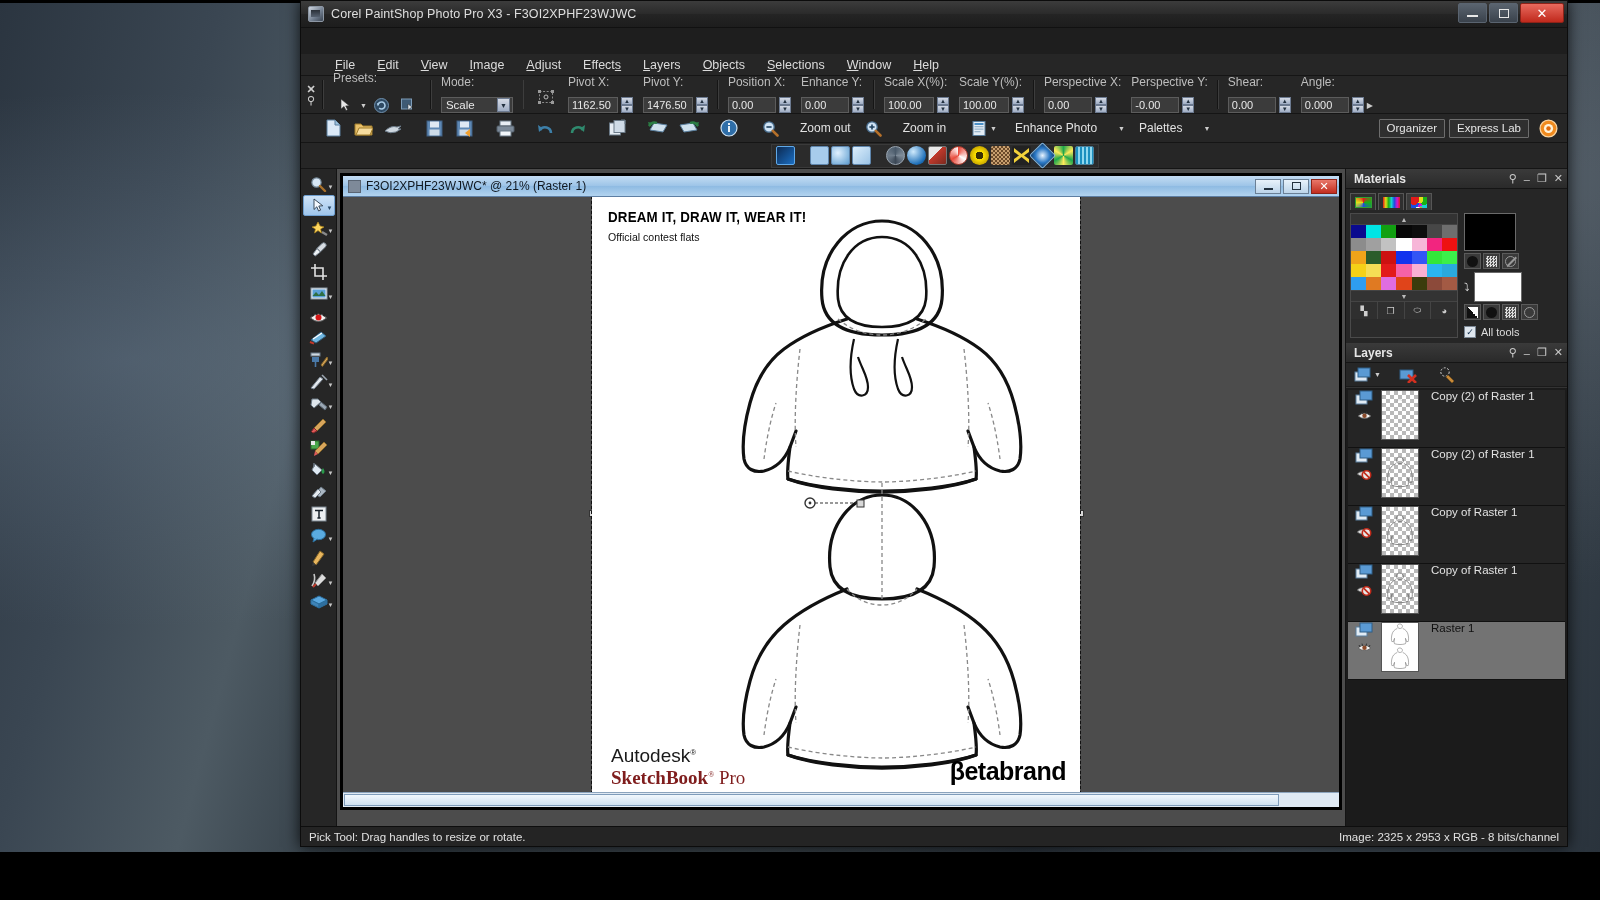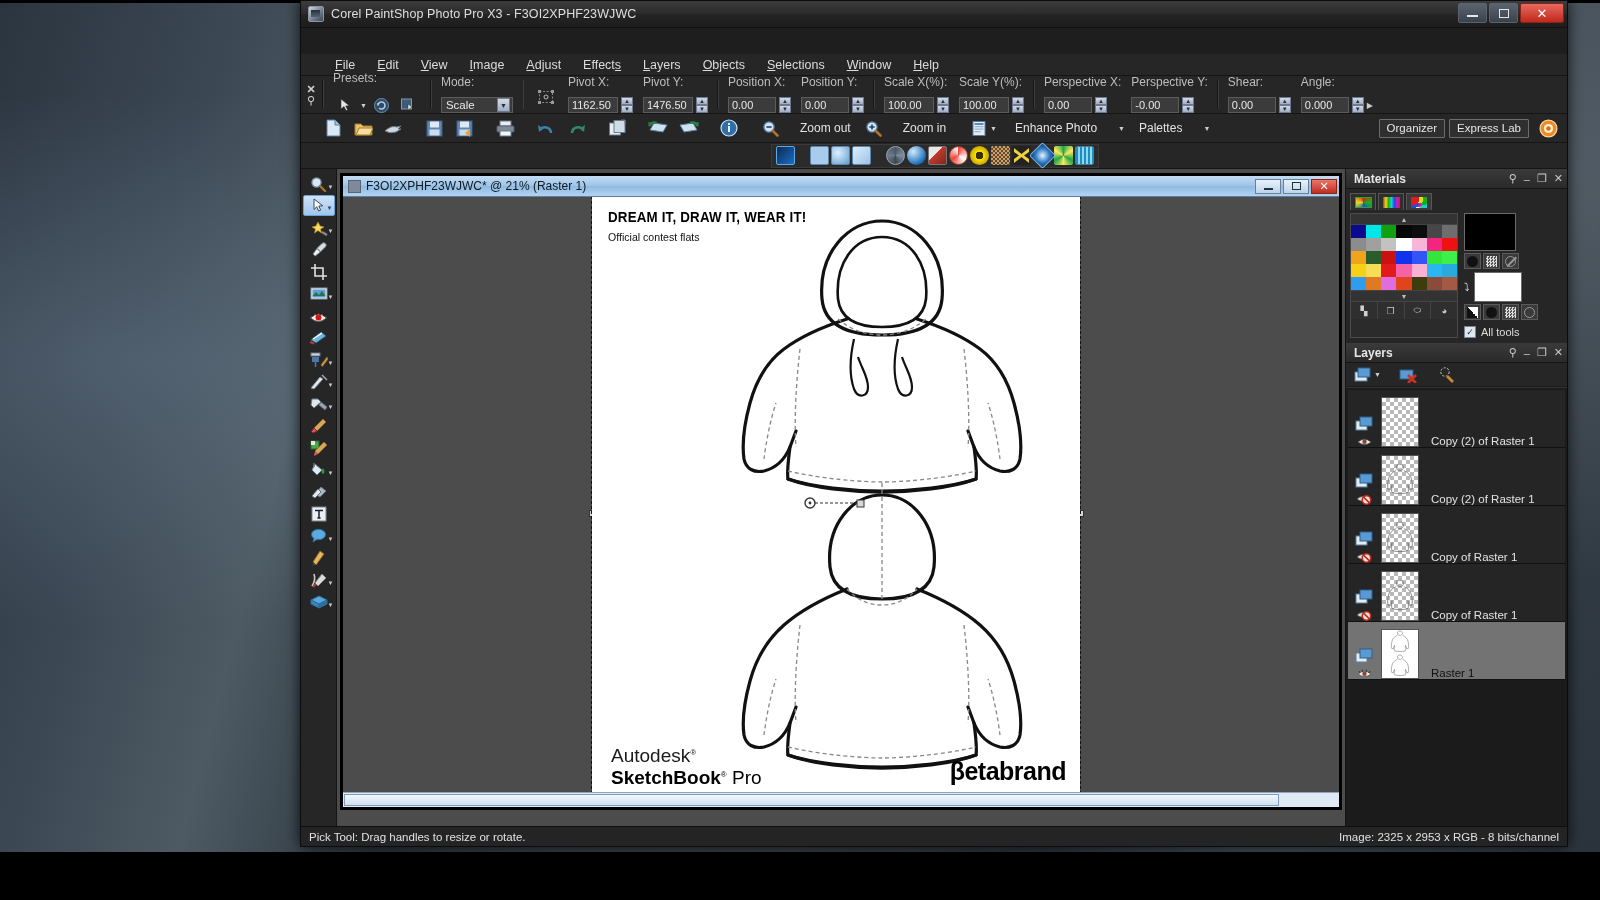--- a/index.html
+++ b/index.html
@@ -174,21 +174,21 @@
   
   .canvas{
     position:absolute;left:249px;top:0px;width:488px;height:616px;background:#fff;
     outline:1px dashed #111;
   }
   .cvs-hdr1{position:absolute;left:16px;top:12px;font-size:14.5px;font-weight:bold;color:#000;
     letter-spacing:.2px;font-family:"Liberation Sans",sans-serif;transform:scaleX(.92);transform-origin:left;}
   .cvs-hdr2{position:absolute;left:16px;top:34px;font-size:11.5px;color:#111;
     font-family:"Liberation Sans",sans-serif;transform:scaleX(.92);transform-origin:left;}
   .brand-a{position:absolute;left:19px;top:548px;font-size:19px;color:#1a1a1a;font-family:"Liberation Sans",sans-serif;}
-  .brand-b{position:absolute;left:19px;top:570px;font-size:19px;color:#000000;font-family:Liberation Sans, sans-serif;}
+  .brand-b{position:absolute;left:19px;top:570px;font-size:19px;color:#7f1d1d;font-family:Liberation Serif, serif;}
   .brand-b b{font-weight:bold;}
   .brand-c{position:absolute;right:14px;top:560px;font-size:25px;font-weight:bold;color:#000;
     font-family:"Liberation Sans",sans-serif;letter-spacing:-.5px;}
   .sup{font-size:8px;vertical-align:super;}
 
   
   .handle{position:absolute;width:7px;height:7px;background:#d8d8d8;border:1px solid #333;}
 
   
   .docscroll{
@@ -238,21 +238,21 @@
     display:flex;align-items:center;justify-content:flex-end;padding-right:4px;
     color:#222;font-size:10.5px;
   }
   .blendbox{width:66px;height:15px;background:#2f2f2f;border:1px solid #6a6a6a;color:#e0e0e0;font-size:10.5px;
     display:flex;align-items:center;justify-content:center;position:relative;}
   .blendbox .ar{position:absolute;right:0;top:0;width:11px;height:13px;background:#3c3c3c;border-left:1px solid #6a6a6a;
     display:flex;align-items:center;justify-content:center;font-size:7px;color:#ddd;}
   .nonebox{width:70px;height:15px;background:#2f2f2f;border:1px solid #6a6a6a;color:#cfcfcf;font-size:10.5px;
     display:flex;align-items:center;justify-content:center;gap:6px;}
   .layers-list{flex:1;background:#1b1b1b;border-top:1px solid #333;overflow:hidden;padding:2px;}
-  .layer-row{height:58px;display:flex;align-items:flex-end;gap:4px;background:#252525;border-bottom:1px solid #111;padding-left:3px;}
+  .layer-row{height:58px;display:flex;align-items:flex-start;gap:4px;background:#252525;border-bottom:1px solid #111;padding-left:3px;}
   .layer-row.selected{background:#737373;}
   .layer-row.selected .lname{color:#101010;}
   .ic-col{width:26px;display:flex;flex-direction:column;align-items:center;gap:5px;}
   .lthumb{width:38px;height:50px;border:1px solid #555;
     background-image:
       linear-gradient(45deg,#b9b9b9 25%,transparent 25%,transparent 75%,#b9b9b9 75%),
       linear-gradient(45deg,#b9b9b9 25%,#fff 25%,#fff 75%,#b9b9b9 75%);
     background-size:8px 8px;background-position:0 0,4px 4px;position:relative;overflow:hidden;}
   .lthumb.opaque{background:#fff;}
   .lname{color:#e2e2e2;font-size:11.5px;margin-left:8px;}
@@ -389,21 +389,21 @@
         <div class="optrow">
           <div class="numfield" style="width:48px;">0.00</div>
           <div class="spinner">
               <div>▲</div>
               <div>▼</div>
             </div>
         </div>
       </div>
 
       <div class="optgroup">
-        <div class="optlabel">Position Y:</div>
+        <div class="optlabel">Enhance Y:</div>
         <div class="optrow">
           <div class="numfield" style="width:48px;">0.00</div>
           <div class="spinner">
               <div>▲</div>
               <div>▼</div>
             </div>
         </div>
       </div>
       <div class="sep2"></div>
 

